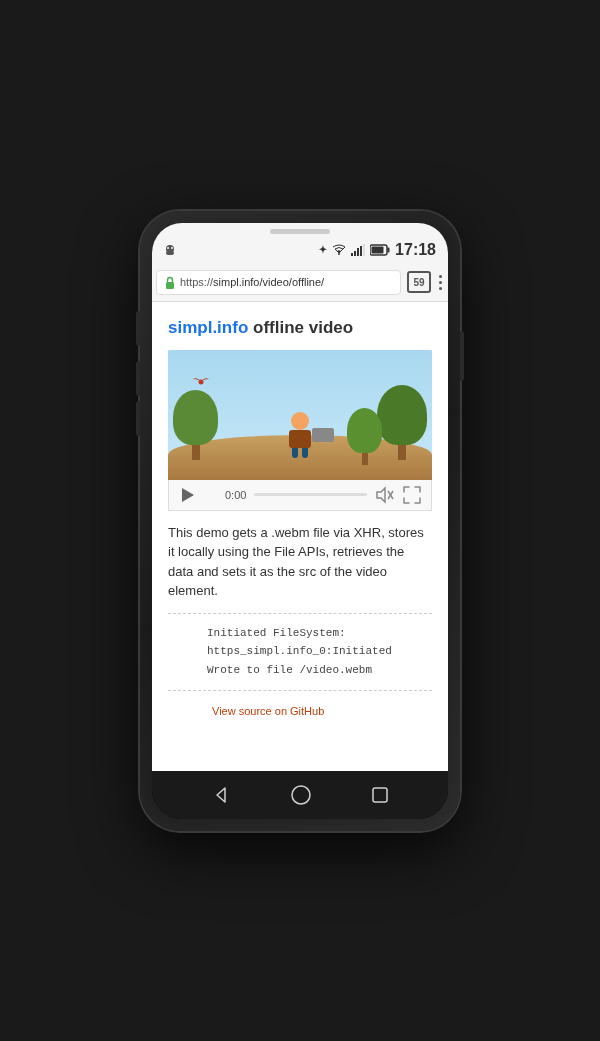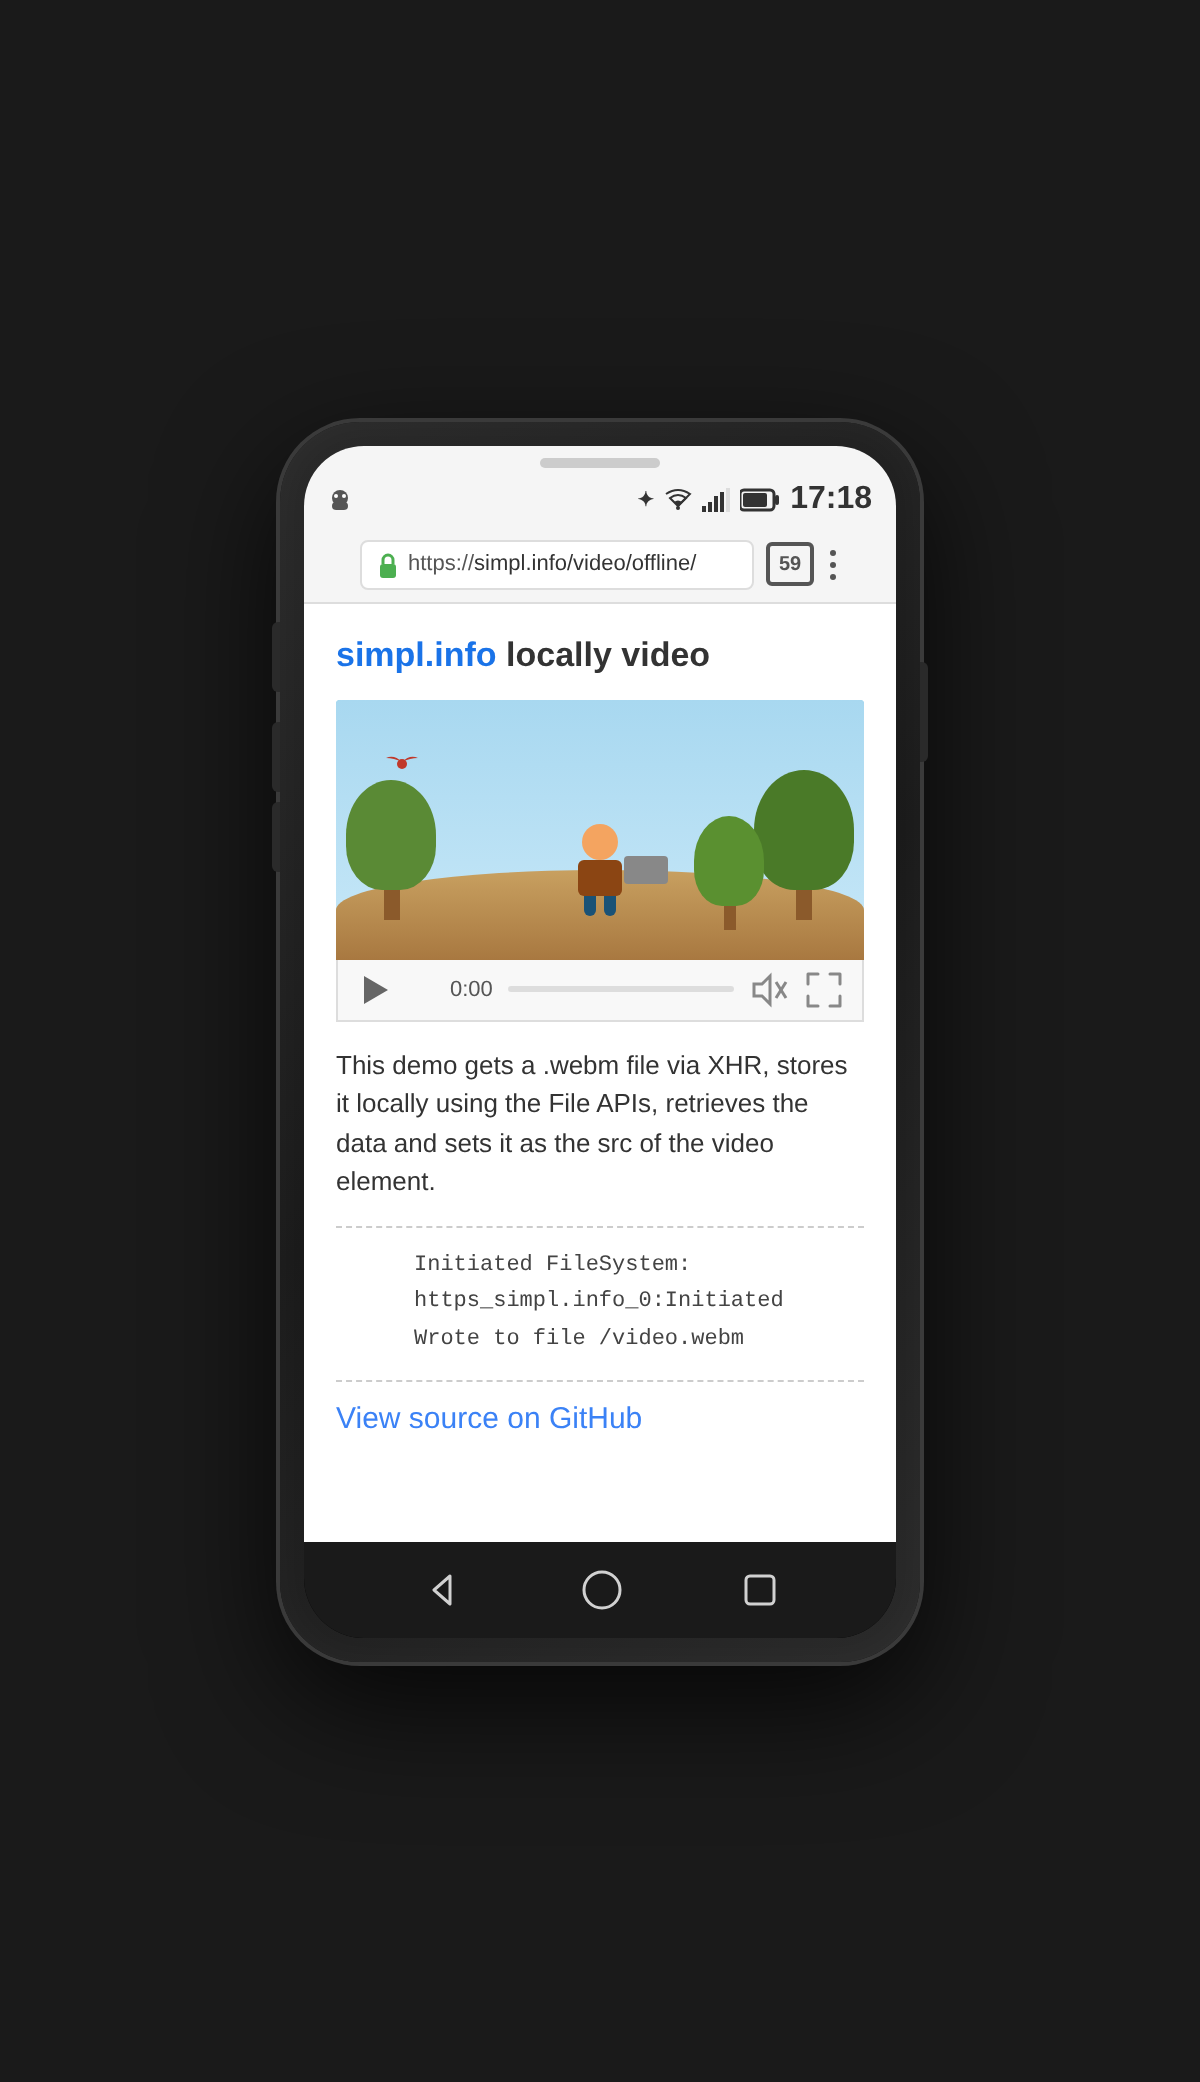--- a/index.html
+++ b/index.html
@@ -78,21 +78,21 @@
       align-items: center;
       gap: 5px;
       font-size: 11px;
       font-weight: 600;
       color: #333;
     }
 
     
     .browser-bar {
       background: #f5f5f5;
-      padding: 6px 28px;
+      padding: 6px 4px;
       display: flex;
       align-items: center;
       gap: 6px;
       border-bottom: 1px solid #ddd;
       flex-shrink: 0;
     }
 
     .url-bar {
       flex: 1;
       background: white;
@@ -348,23 +348,24 @@
     .log-output {
       font-family: 'Courier New', monospace;
       font-size: 11px;
       color: #444;
       line-height: 1.7;
       margin-bottom: 10px;
       margin-left: 39px;
     }
 
     .github-link {
-      color: #3b82f6;
+      color: #c2410c;
       text-decoration: none;
-      font-size: 15px;
+      font-size: 11px;
+      margin-left: 44px;
     }
 
     
     .nav-bar {
       background: #1a1a1a;
       height: 48px;
       display: flex;
       align-items: center;
       justify-content: space-around;
       padding: 0 30px;
@@ -449,21 +450,21 @@
       <div style="display:flex;flex-direction:column;gap:3px;cursor:pointer;padding:2px;">
         <div class="dot"></div>
         <div class="dot"></div>
         <div class="dot"></div>
       </div>
     </div>
 
     <div class="page-content">
 
       <h1 class="page-title">
-        <span class="brand">simpl.info</span><span> locally video</span>
+        <span class="brand">simpl.info</span><span> offline video</span>
       </h1>
 
       
       <div class="video-container">
         <div class="video-frame">
           <div class="scene">
             <div class="sky"></div>
 
             <div class="ground"></div>
 

